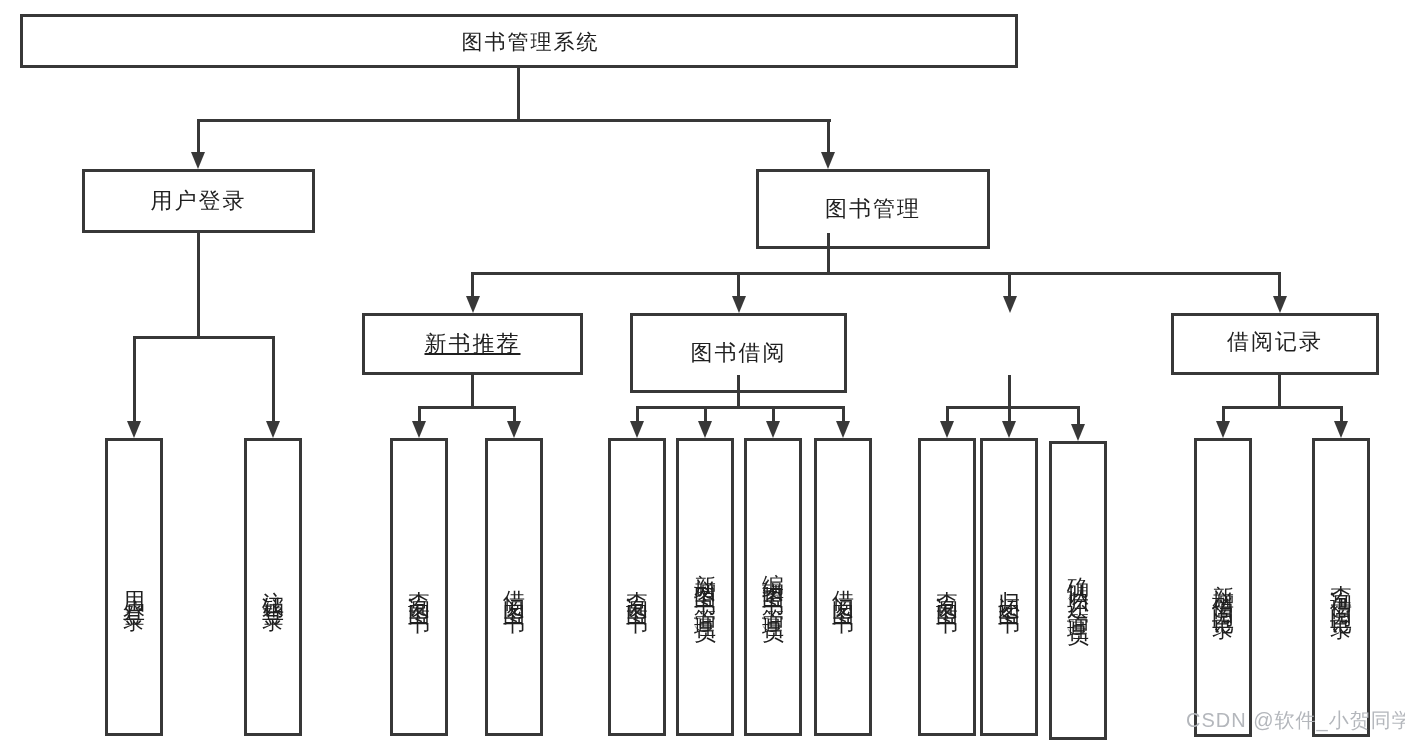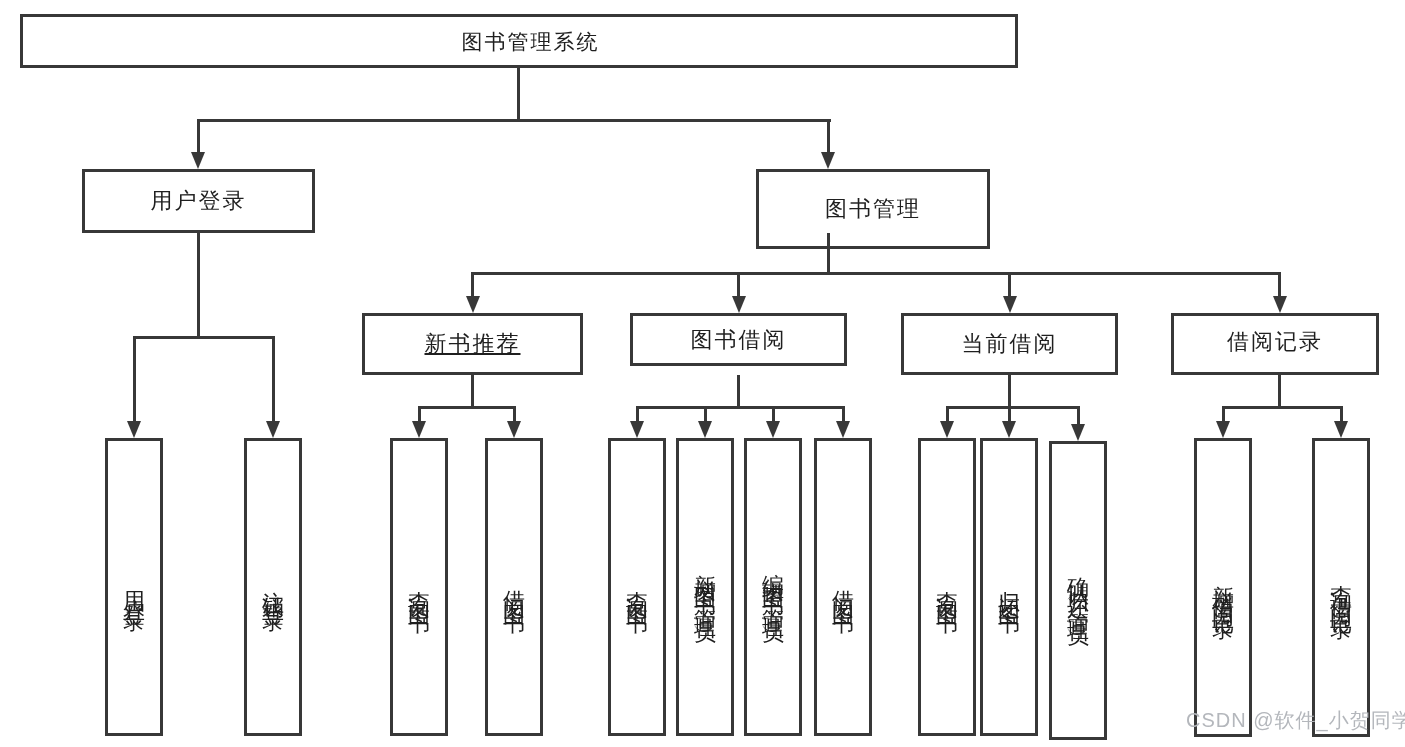--- a/index.html
+++ b/index.html
@@ -93,22 +93,21 @@
   <div class="vline" style="left:471px; top:272px; height:26px;"></div>
   <div class="arrow" style="left:465.5px; top:296px;"></div>
   <div class="vline" style="left:737px; top:272px; height:26px;"></div>
   <div class="arrow" style="left:731.5px; top:296px;"></div>
   <div class="vline" style="left:1008px; top:272px; height:26px;"></div>
   <div class="arrow" style="left:1002.5px; top:296px;"></div>
   <div class="vline" style="left:1278px; top:272px; height:26px;"></div>
   <div class="arrow" style="left:1272.5px; top:296px;"></div>
 
   <div class="node" style="left:362px; top:313px; width:221px; height:62px;text-decoration:underline;">新书推荐</div>
-  <div class="node" style="left:630px; top:313px; width:217px; height:53px;">图书借阅</div>
-  <div class="node" style="left:901px; top:313px; width:217px; height:62px;">当前借阅</div>
+  <div class="node" style="left:630px; top:313px; width:217px; height:80px;">图书借阅</div>
   <div class="node" style="left:1171px; top:313px; width:208px; height:62px;font-family:Liberation Mono, monospace;">借阅记录</div>
 
   <div class="vline" style="left:471px; top:375px; height:31px;"></div>
   <div class="hline" style="left:417.5px; top:406px; width:98px;"></div>
   <div class="vline" style="left:417.5px; top:406px; height:17px;"></div>
   <div class="arrow" style="left:412px; top:421px;"></div>
   <div class="vline" style="left:512.5px; top:406px; height:17px;"></div>
   <div class="arrow" style="left:507px; top:421px;"></div>
 
   <div class="vline" style="left:737px; top:375px; height:31px;"></div>

